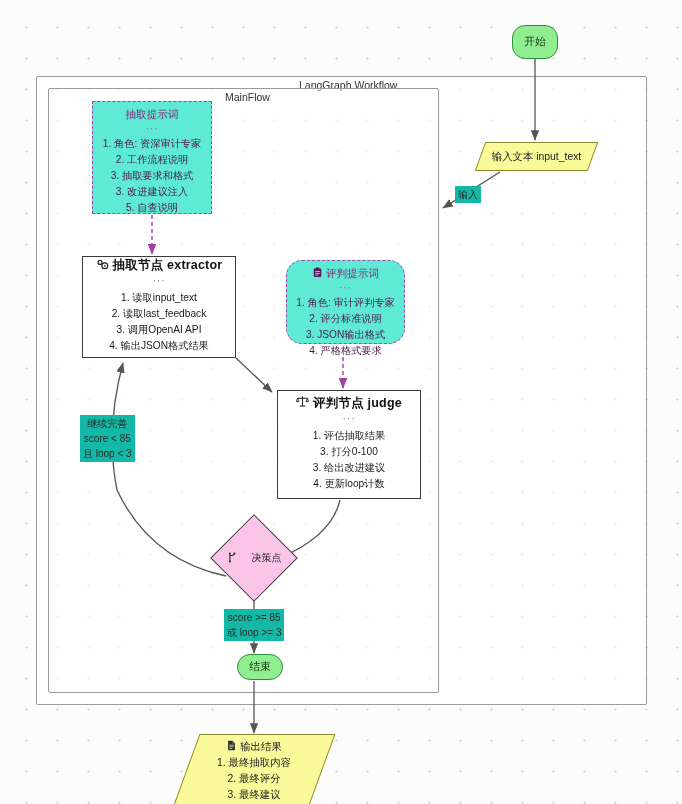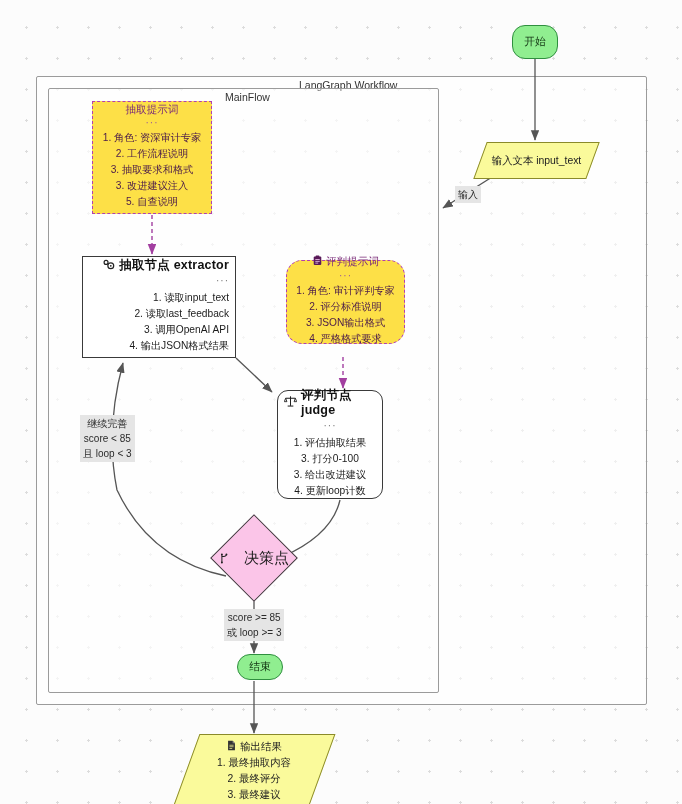--- a/index.html
+++ b/index.html
@@ -40,22 +40,22 @@
     background:#ffffff;border:1.5px solid #3a3a3a;
     display:flex;flex-direction:column;align-items:center;justify-content:center;
     padding:7px 6px 9px;
   }
   .proc .title{font-size:12.5px;font-weight:700;color:#111;letter-spacing:.2px;
     display:flex;align-items:center;gap:4px;line-height:1.2;}
   .proc .dots{font-size:10px;color:#777;line-height:10px;margin:3px 0 4px;letter-spacing:1px;}
   .proc .line{font-size:10.2px;color:#1b1b1b;line-height:16px;white-space:nowrap;}
 
   .promptbox{
-    background:#fde047;border:1.7px dashed #b23fb0;
-    display:flex;flex-direction:column;align-items:center;justify-content:center;
+    background:#5eead4;border:1.7px dashed #b23fb0;
+    display:flex;flex-direction:column;align-items:center;
     padding:6px 5px 8px;
   }
   .promptbox .title{font-size:10.6px;color:#7a2a78;font-weight:400;
     display:flex;align-items:center;gap:3px;line-height:1.2;}
   .promptbox .dots{font-size:10px;color:#9a5a98;line-height:9px;margin:3px 0 3px;letter-spacing:1px;}
   .promptbox .line{font-size:10.2px;color:#4a1a49;line-height:16px;white-space:nowrap;}
 
   .terminal{
     background:#90ee90;border:1.5px solid #2f8f3f;border-radius:13px;
     display:flex;align-items:center;justify-content:center;
@@ -78,25 +78,25 @@
 
   .decision{position:absolute;}
   .decision .dshape{
     position:absolute;left:50%;top:50%;width:62px;height:62px;
     margin-left:-31px;margin-top:-31px;
     background:#fbc5e8;border:1.5px solid #3a3a3a;
     transform:rotate(45deg);box-sizing:border-box;
   }
   .decision .dlabel{
     position:absolute;inset:0;display:flex;align-items:center;justify-content:center;
-    font-size:15px;color:#1b1b1b;gap:14px;white-space:nowrap;
+    font-size:10px;color:#1b1b1b;gap:14px;white-space:nowrap;
   }
 
   .edge-label{
-    position:absolute;background:#e5e5e5;color:#2b2b2b;font-size:10px;
+    position:absolute;background:#14b8a6;color:#2b2b2b;font-size:10px;
     padding:1px 3px;line-height:15px;white-space:nowrap;text-align:center;
   }
   .ic{display:inline-block;line-height:1;vertical-align:-1px;}
 </style>
 </head>
 <body>
 
 <div id="canvas"></div>
 
 <div class="group-outer" style="left:36px;top:76px;width:609px;height:627px;"></div>
@@ -131,40 +131,40 @@
 
   <path d="M254,592 L254,653" stroke="#555" stroke-width="1.3" fill="none" marker-end="url(#ah)"></path>
 
   <path d="M254,681 L254,733" stroke="#555" stroke-width="1.3" fill="none" marker-end="url(#ah)"></path>
 </svg>
 
 <div class="node terminal" style="left:512px;top:25px;width:46px;height:34px;">
   <span>开始</span>
 </div>
 
-<div class="io" style="left:480px;top:142px;width:113px;height:37px;">
+<div class="io" style="left:480px;top:142px;width:113px;height:29px;">
   <div class="shape"></div>
   <div class="io-content">
     <span>输入文本 input_text</span>
   </div>
 </div>
 
 <div class="node promptbox" style="left:92px;top:101px;width:120px;height:113px;">
   <div class="title">
     <span>抽取提示词</span>
   </div>
   <div class="dots">···</div>
   <div class="line">1. 角色: 资深审计专家</div>
   <div class="line">2. 工作流程说明</div>
   <div class="line">3. 抽取要求和格式</div>
   <div class="line">3. 改进建议注入</div>
   <div class="line">5. 自查说明</div>
 </div>
 
-<div class="node proc" style="left:82px;top:256px;width:154px;height:102px;align-items:flex-end;">
+<div class="node proc" style="left:82px;top:256px;width:154px;height:102px;">
   <div class="title">
     <span class="ic">
       <svg width="13" height="13" viewBox="0 0 16 16">
         <circle cx="5" cy="5.4" r="2.4" fill="none" stroke="#222" stroke-width="1.5"></circle>
         <circle cx="10.8" cy="9.6" r="3.6" fill="none" stroke="#222" stroke-width="1.5"></circle>
         <circle cx="10.8" cy="9.6" r="1.1" fill="#222"></circle>
       </svg>
     </span>
     <span>抽取节点 extractor</span>
   </div>
@@ -188,21 +188,21 @@
     </span>
     <span>评判提示词</span>
   </div>
   <div class="dots">···</div>
   <div class="line">1. 角色: 审计评判专家</div>
   <div class="line">2. 评分标准说明</div>
   <div class="line">3. JSON输出格式</div>
   <div class="line">4. 严格格式要求</div>
 </div>
 
-<div class="node proc" style="left:277px;top:390px;width:106px;height:109px;border-radius:11px;">
+<div class="node proc" style="left:277px;top:390px;width:144px;height:109px;">
   <div class="title">
     <span class="ic">
       <svg width="13" height="13" viewBox="0 0 16 16">
         <path d="M8 1.6 L8 13.4" stroke="#222" stroke-width="1.3"></path>
         <path d="M2 4 L14 4" stroke="#222" stroke-width="1.3"></path>
         <path d="M4.5 13.6 L11.5 13.6" stroke="#222" stroke-width="1.3"></path>
         <path d="M2 4 L0.4 8.2 L3.6 8.2 Z" fill="none" stroke="#222" stroke-width="1.1"></path>
         <path d="M14 4 L12.4 8.2 L15.6 8.2 Z" fill="none" stroke="#222" stroke-width="1.1"></path>
       </svg>
     </span>

